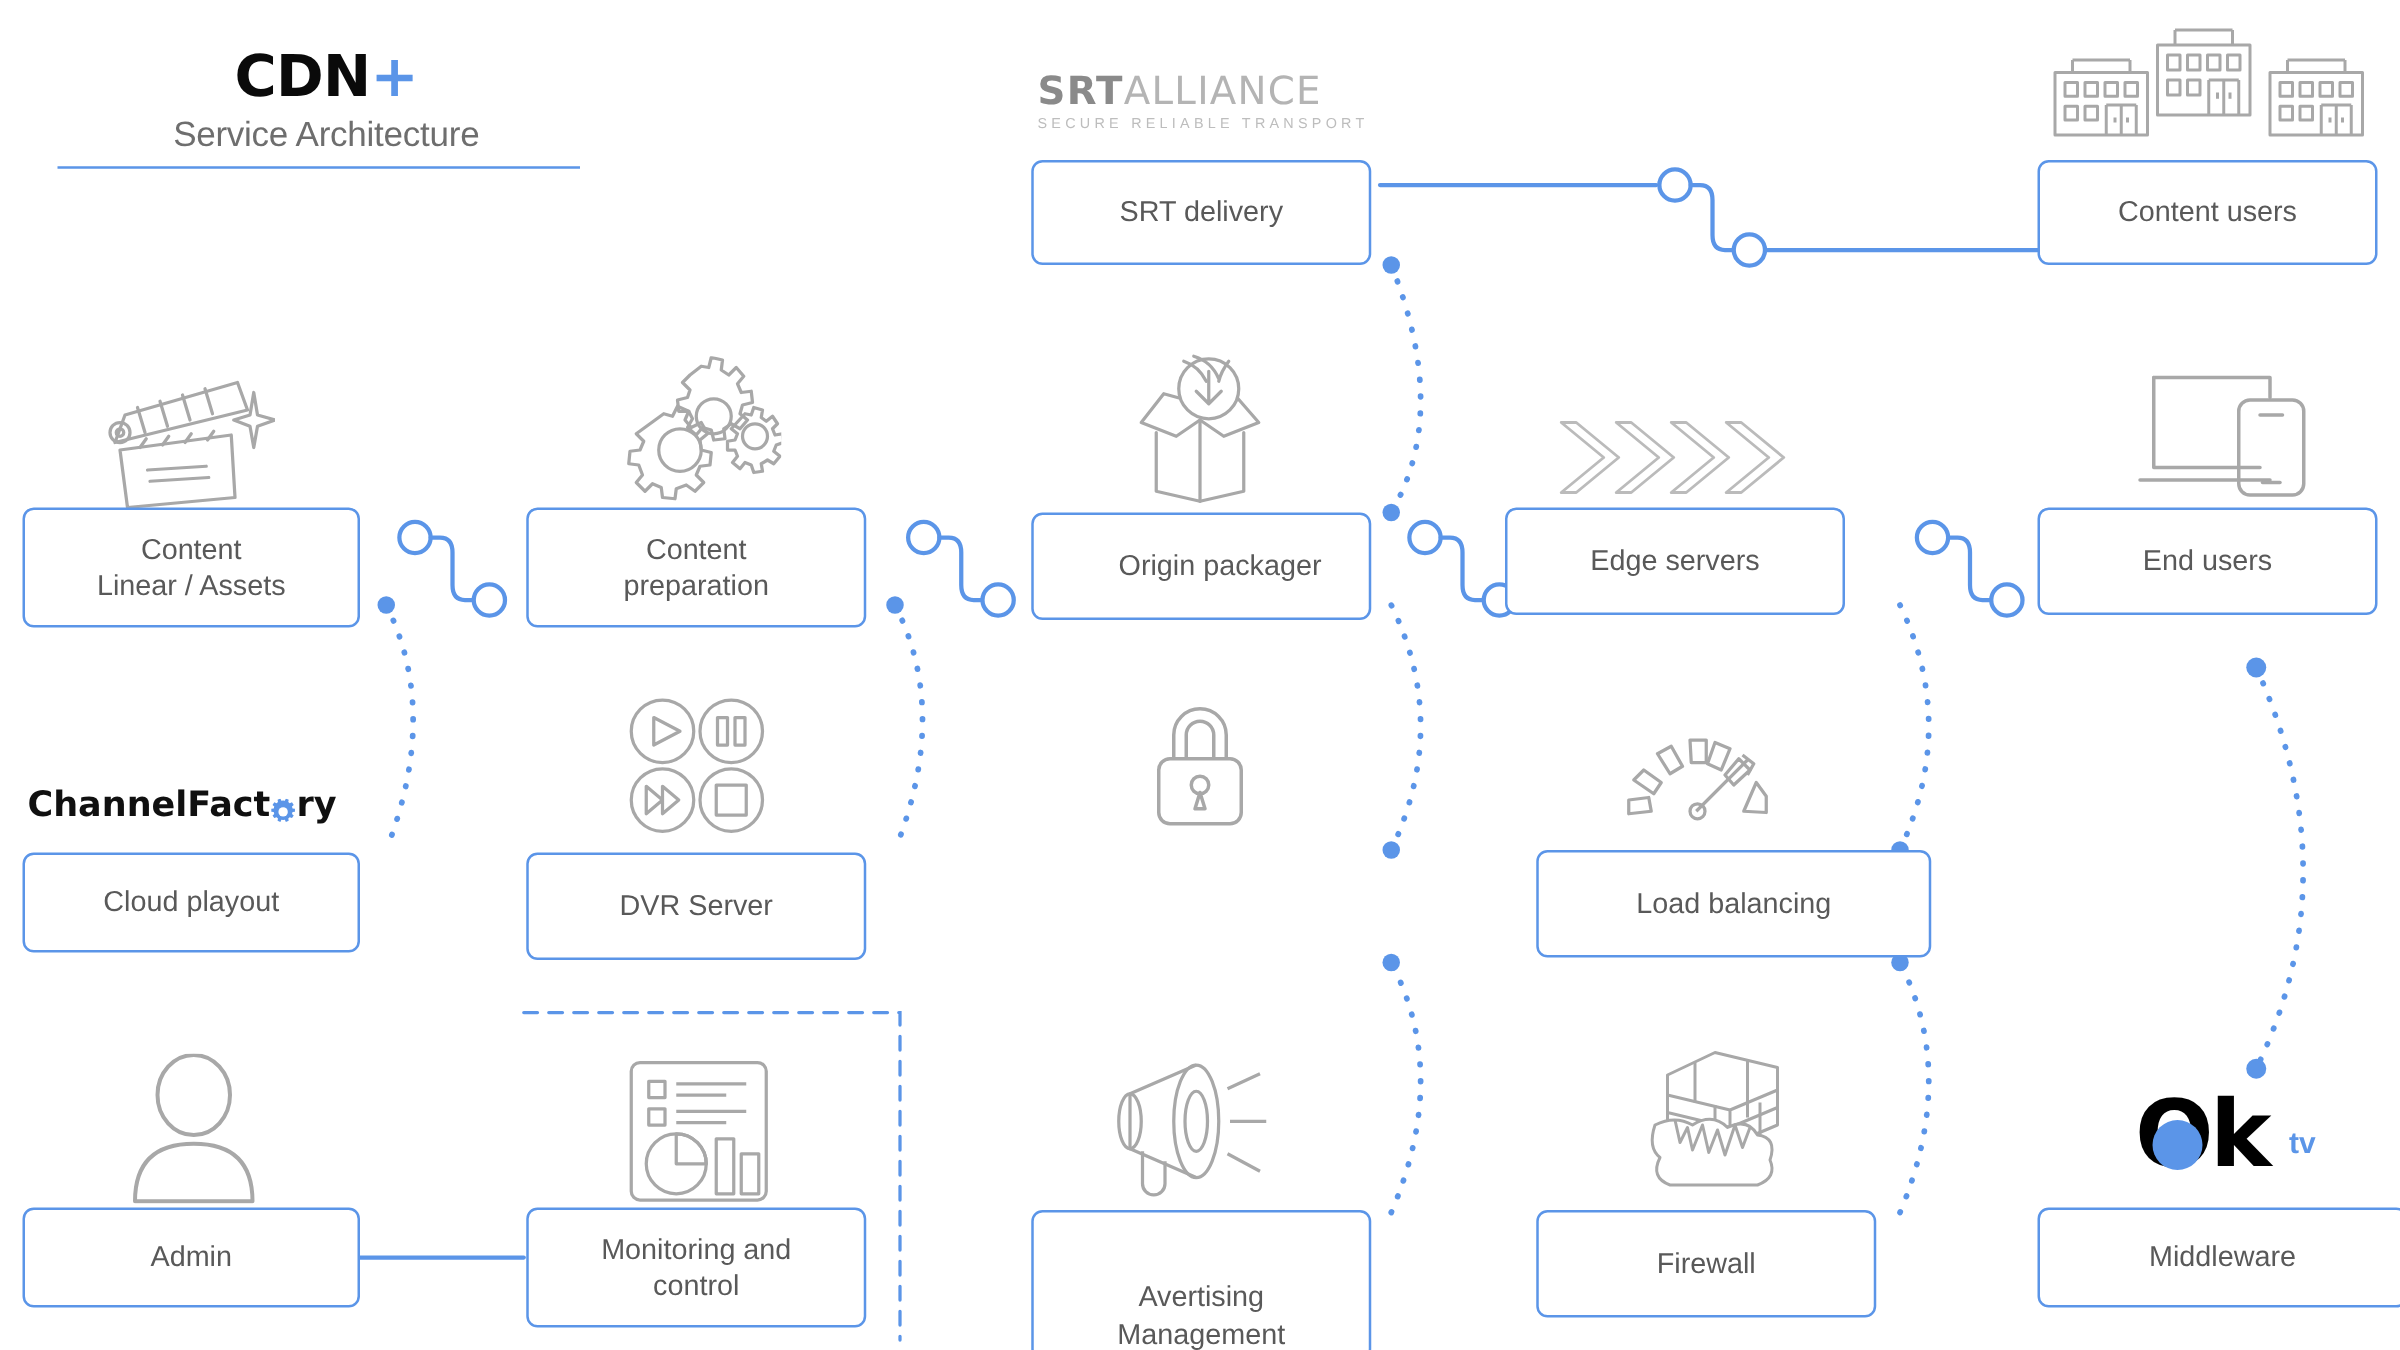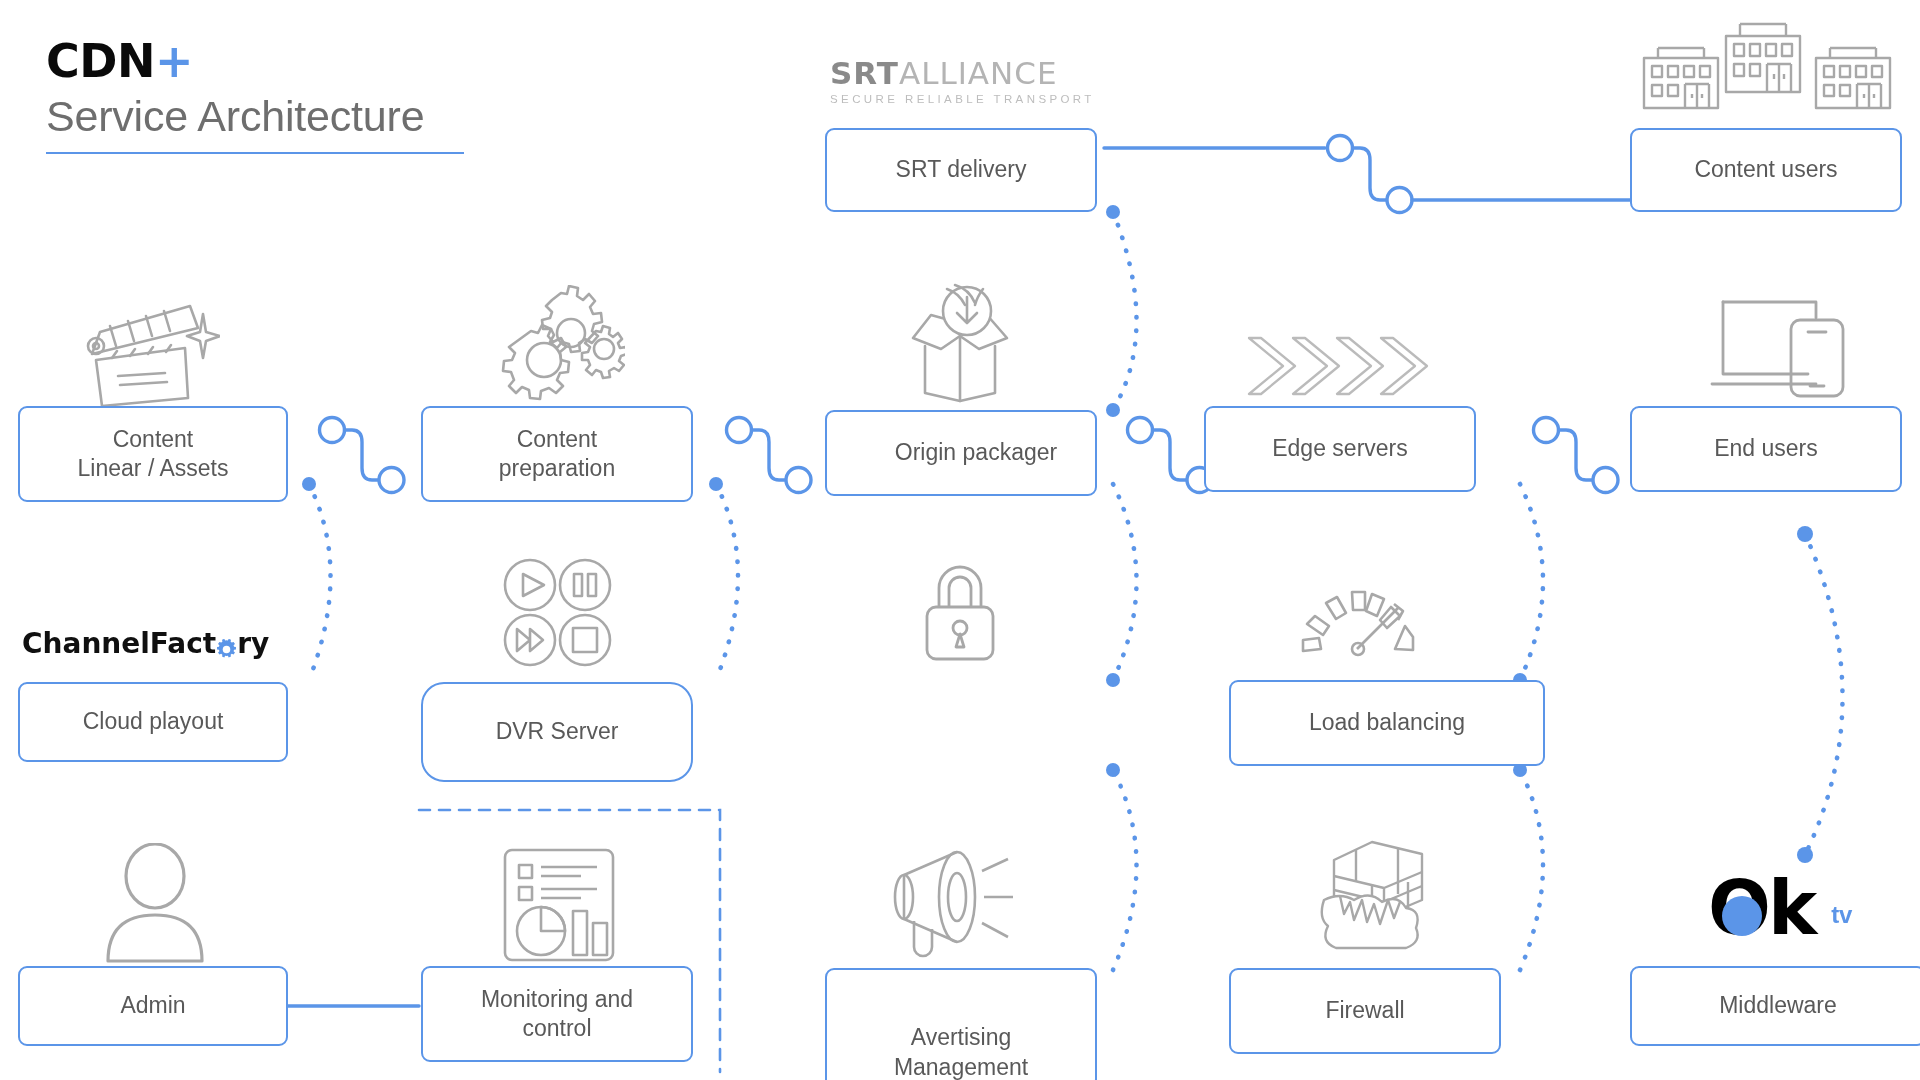--- a/index.html
+++ b/index.html
@@ -16,34 +16,35 @@
     height: 1080px;
     background: #ffffff;
     overflow: hidden;
   }
   
   #title-block {
     position: absolute;
     left: 46px;
     top: 38px;
     width: 430px;
+    text-align: center;
   }
   #brand-title {
     font-size: 46px;
     font-weight: bold;
     color: #0a0a0a;
     letter-spacing: -0.5px;
     line-height: 1.0;
     font-family: "DejaVu Sans", sans-serif;
   }
   #brand-plus {
     color: #5b95e8;
   }
   #subtitle {
-    font-size: 43px;
+    font-size: 28px;
     color: #6e6e6e;
     font-weight: normal;
     line-height: 1.25;
     margin-top: 6px;
     letter-spacing: -0.2px;
   }
   #title-rule {
     margin-top: 8px;
     width: 418px;
     height: 2px;
@@ -457,21 +458,21 @@
     <span>Admin</span>
   </div>
 
   <div class="node" style="left:421px; top:406px; width:272px; height:96px;">
     <div>
         <span>Content</span>
         <span>preparation</span>
       </div>
   </div>
 
-  <div class="node" style="left:421px; top:682px; width:272px; height:100px;border-radius:23px;">
+  <div class="node" style="left:421px; top:682px; width:272px; height:86px;">
     <span>DVR Server</span>
   </div>
 
   <div class="node" style="left:421px; top:966px; width:272px; height:96px;">
     <div>
         <span>Monitoring and</span>
         <span>control</span>
       </div>
   </div>
 

